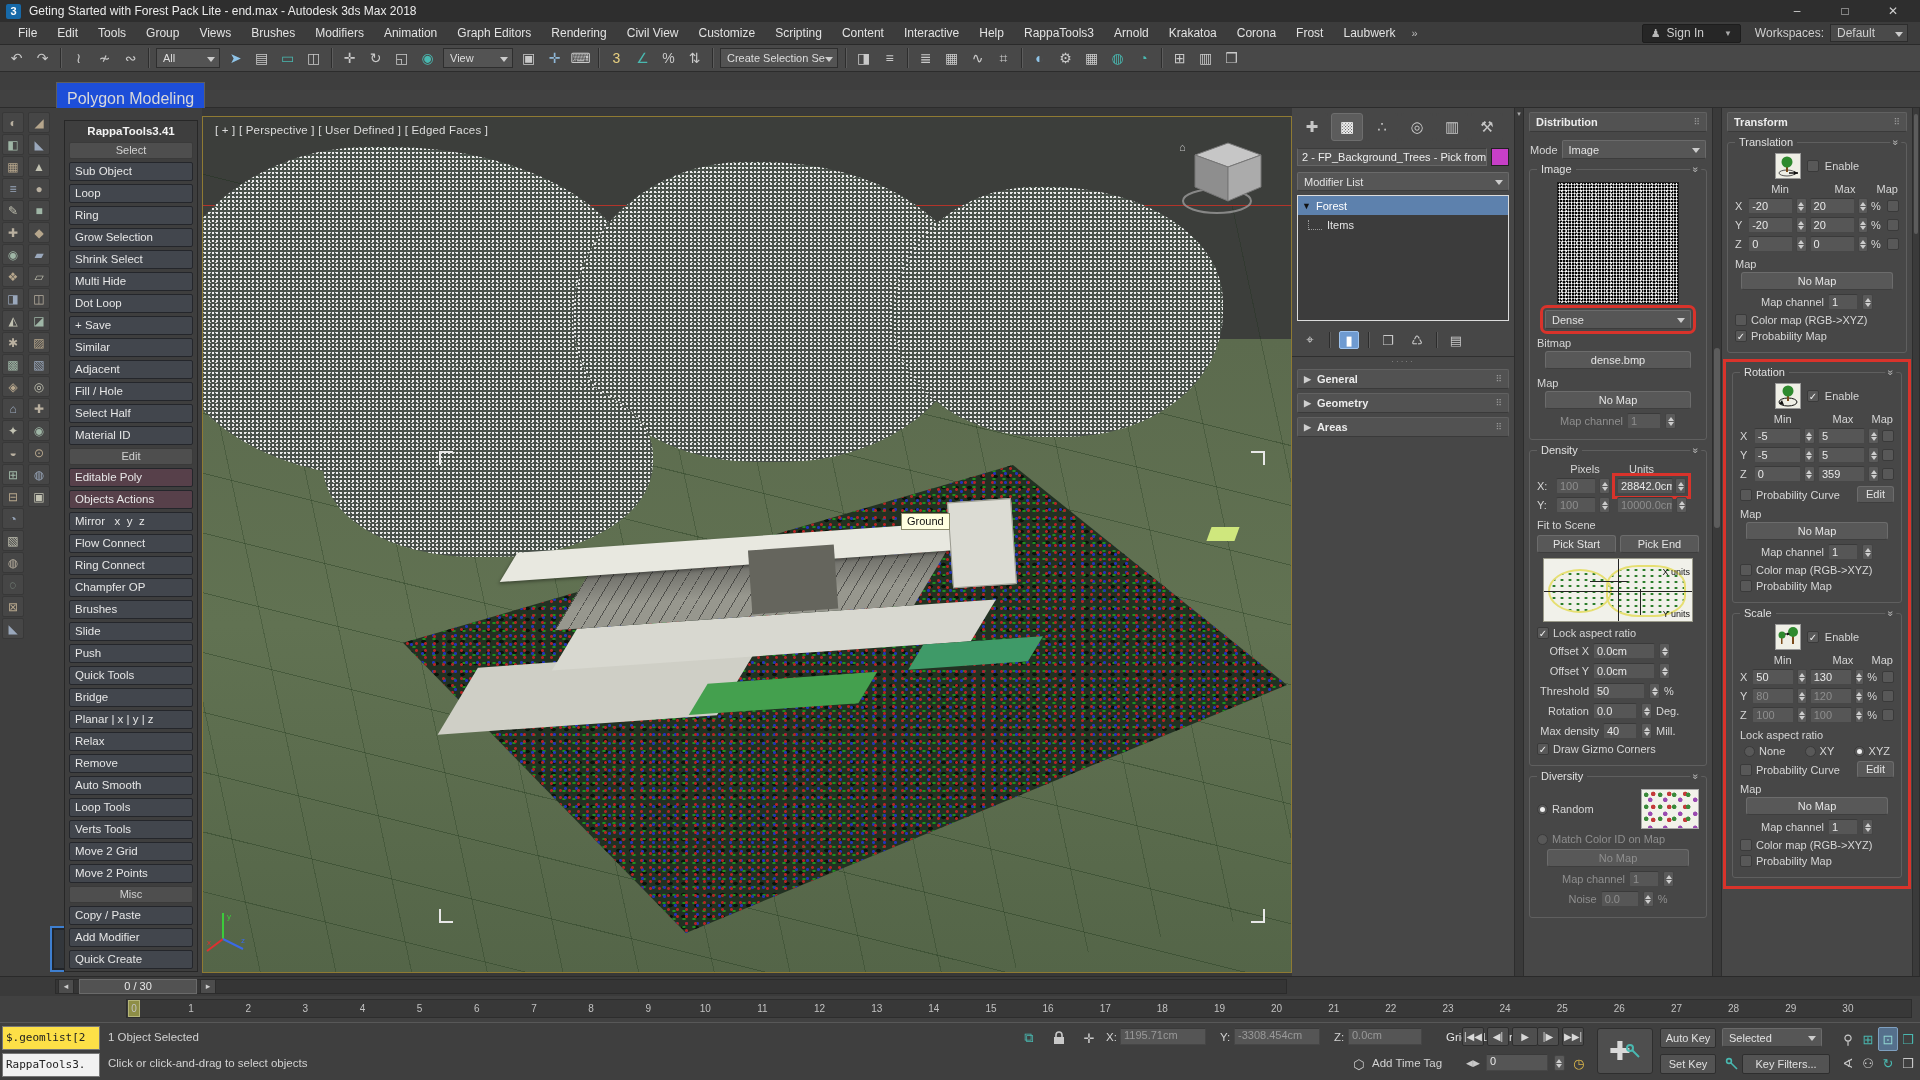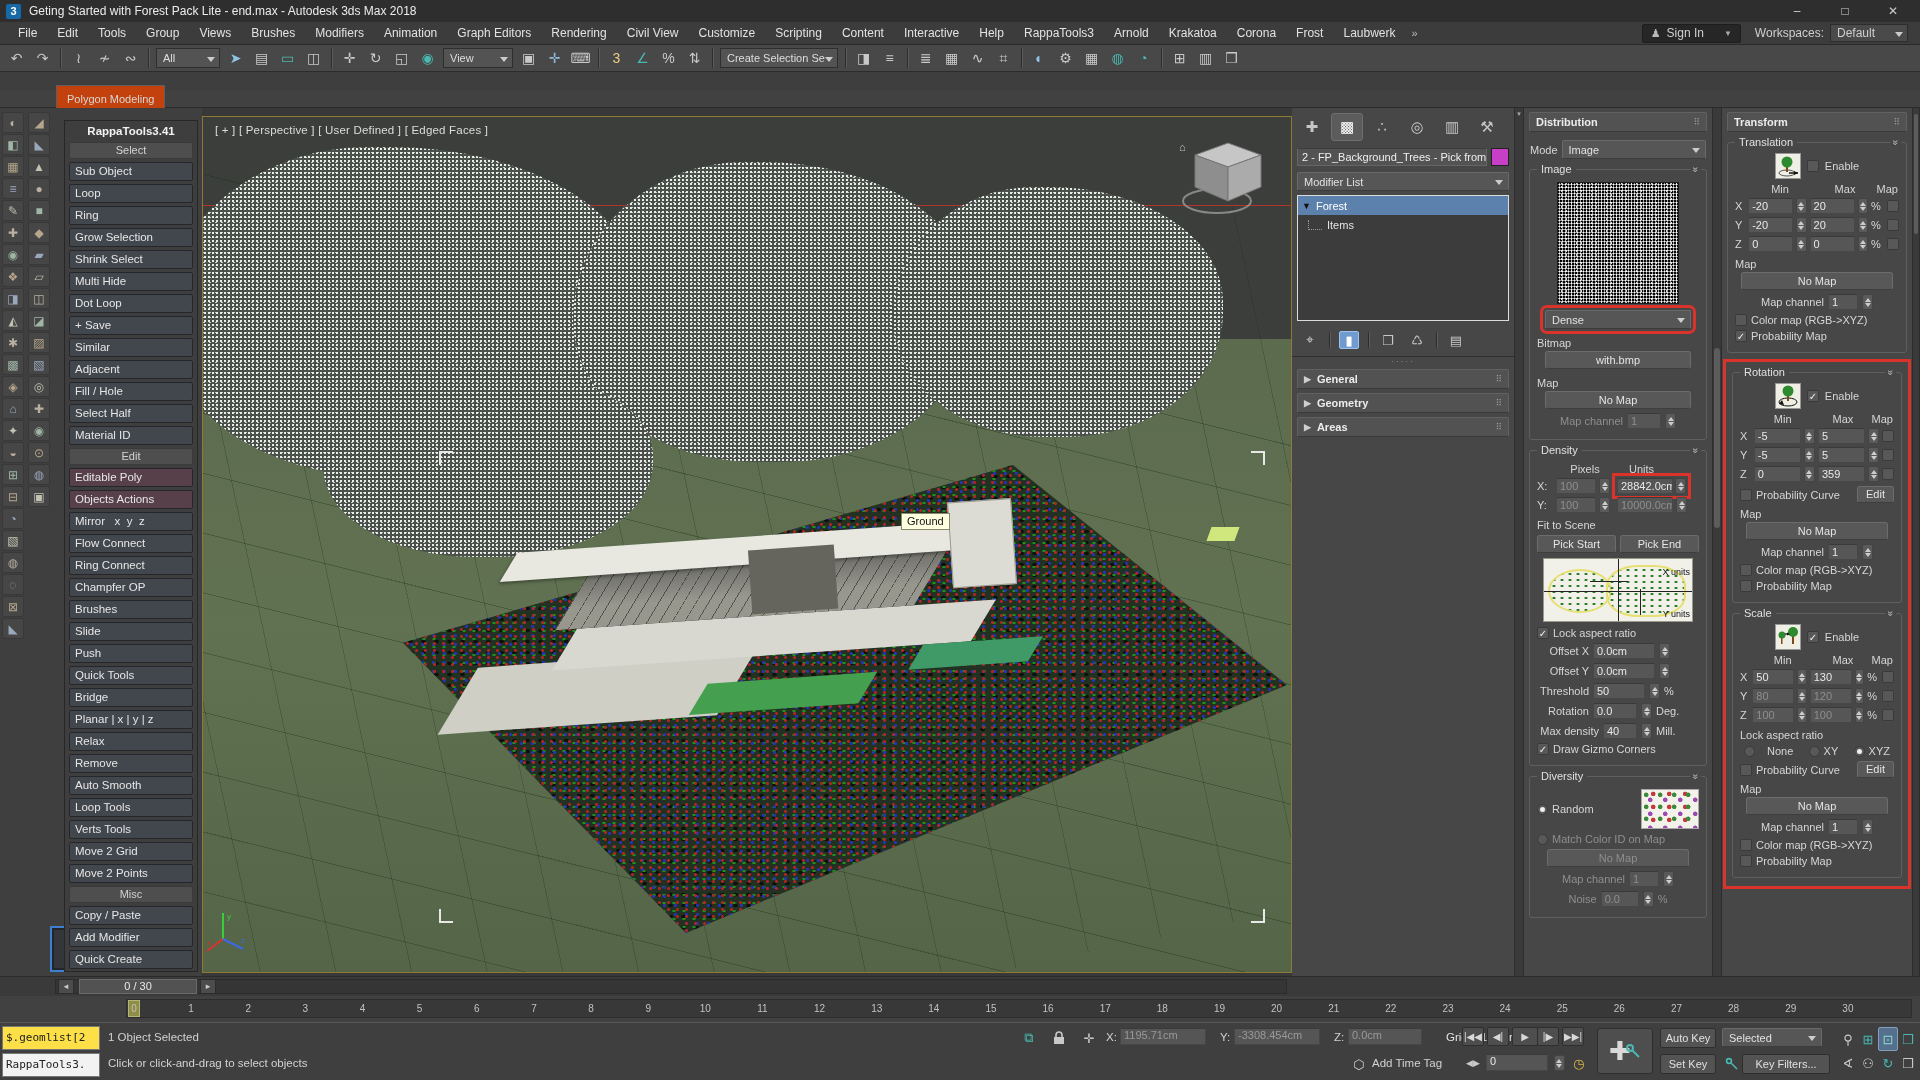--- a/index.html
+++ b/index.html
@@ -25,21 +25,21 @@
 .tbtn{width:25px;height:24px;display:flex;align-items:center;justify-content:center;font-size:14px;color:#c9c9c9;border-radius:2px}
 .tsep{width:1px;height:20px;background:#2d2d2d;box-shadow:1px 0 0 #5c5c5c;margin:0 4px}
 .tdrop{height:20px;background:#535353;border:1px solid #2e2e2e;display:flex;align-items:center;padding:0 16px 0 6px;color:#dedede;font-size:11px;position:relative;white-space:nowrap;overflow:hidden;margin:0 2px}
 .tdrop::after{content:"";position:absolute;right:4px;top:8px;border:4px solid transparent;border-top:5px solid #ccc}
 
 .ribbonrow{position:absolute;left:0;top:72px;right:0;height:18px;background:#3b3b3b;display:flex;align-items:flex-end;padding-left:62px}
 .rtab{padding:2px 22px 1px;font-size:11px;color:#c6c6c6;white-space:nowrap}
 .rtab.active{background:#5a5a5a;color:#fff;border:1px solid #282828;border-bottom:none}
 .rtab-dd{color:#bbb;font-size:9px;padding:2px 10px}
 .ribbonsub{position:absolute;left:0;top:90px;right:0;height:18px;background:#414141;border-bottom:1px solid #2c2c2c;display:flex;align-items:center;padding-left:56px}
-.rsub{background:#c2410c;border:1px solid #5e5e5e;border-bottom-color:#333;padding:7px 10px;font-size:11px;color:#d8d8d8}
+.rsub{background:#1d4ed8;border:1px solid #5e5e5e;border-bottom-color:#333;padding:7px 10px;font-size:16px;color:#d8d8d8}
 
 .main{position:absolute;left:0;top:108px;right:0;height:868px;background:#383838}
 .dock{position:absolute;left:0;top:0;width:202px;height:100%;background:#3f3f3f}
 .strip{position:absolute;top:4px;display:flex;flex-direction:column;gap:1px;align-items:center}
 .stripA{left:2px}.stripB{left:28px}
 .sicon{width:22px;height:21px;display:flex;align-items:center;justify-content:center;font-size:12px;background:#464646;border:1px solid #383838;border-radius:2px}
 .dock-arrow{position:absolute;left:64px;top:788px;width:22px;height:22px;background:#4c4c4c;border:1px solid #2a2a2a;color:#ccc;text-align:center;line-height:20px;border-radius:2px}
 .matslot{position:absolute;left:50px;top:818px;width:38px;height:46px;background:#33373c;border:2px solid #3e7fd0;box-shadow:inset 0 0 0 2px #22252a}
 
 .rtpanel{position:absolute;left:64px;top:12px;width:134px;height:852px;background:#3e3e3e;border:1px solid #272727;padding:2px 4px;overflow:hidden}
@@ -494,21 +494,21 @@
             </div>
         </div>
         <div class="group">
           <span class="gtitle">Image</span>
           <span class="gchev">»</span>
           <div class="noiseimg"></div>
           <div class="dd hlred" style="margin:6px 10px">
               <span>Dense</span>
             </div>
           <div class="lbl" style="margin:8px 2px 2px">Bitmap</div>
-          <div class="btn" style="margin:2px 10px">with.bmp</div>
+          <div class="btn" style="margin:2px 10px">dense.bmp</div>
           <div class="lbl" style="margin:8px 2px 2px">Map</div>
           <div class="btn" style="margin:2px 10px">No Map</div>
           <div class="row dim" style="justify-content:center">
             <span>Map channel</span>
             <span class="fld dimf" style="width:34px">1</span>
             <span class="spin">
                 <i class="su"></i>
                 <i class="sd"></i>
               </span>
           </div>
@@ -901,21 +901,21 @@
                   <span class="spin">
                     <i class="su"></i>
                     <i class="sd"></i>
                   </span>
                   <span class="unit">%</span>
                   <span class="chk mchk"></span>
                 </div>
               </div>
             <div class="lbl" style="margin:6px 2px 2px">Lock aspect ratio</div>
             <div class="row" style="justify-content:space-between;padding:0 4px">
-              <span style="display:inline-flex;gap:12px;align-items:center">
+              <span style="display:inline-flex;gap:4px;align-items:center">
                   <span class="radio"></span>
                   <span class="lbl">None</span>
                 </span>
               <span style="display:inline-flex;gap:4px;align-items:center">
                   <span class="radio"></span>
                   <span class="lbl">XY</span>
                 </span>
               <span style="display:inline-flex;gap:4px;align-items:center">
                   <span class="radio on"></span>
                   <span class="lbl">XYZ</span>

